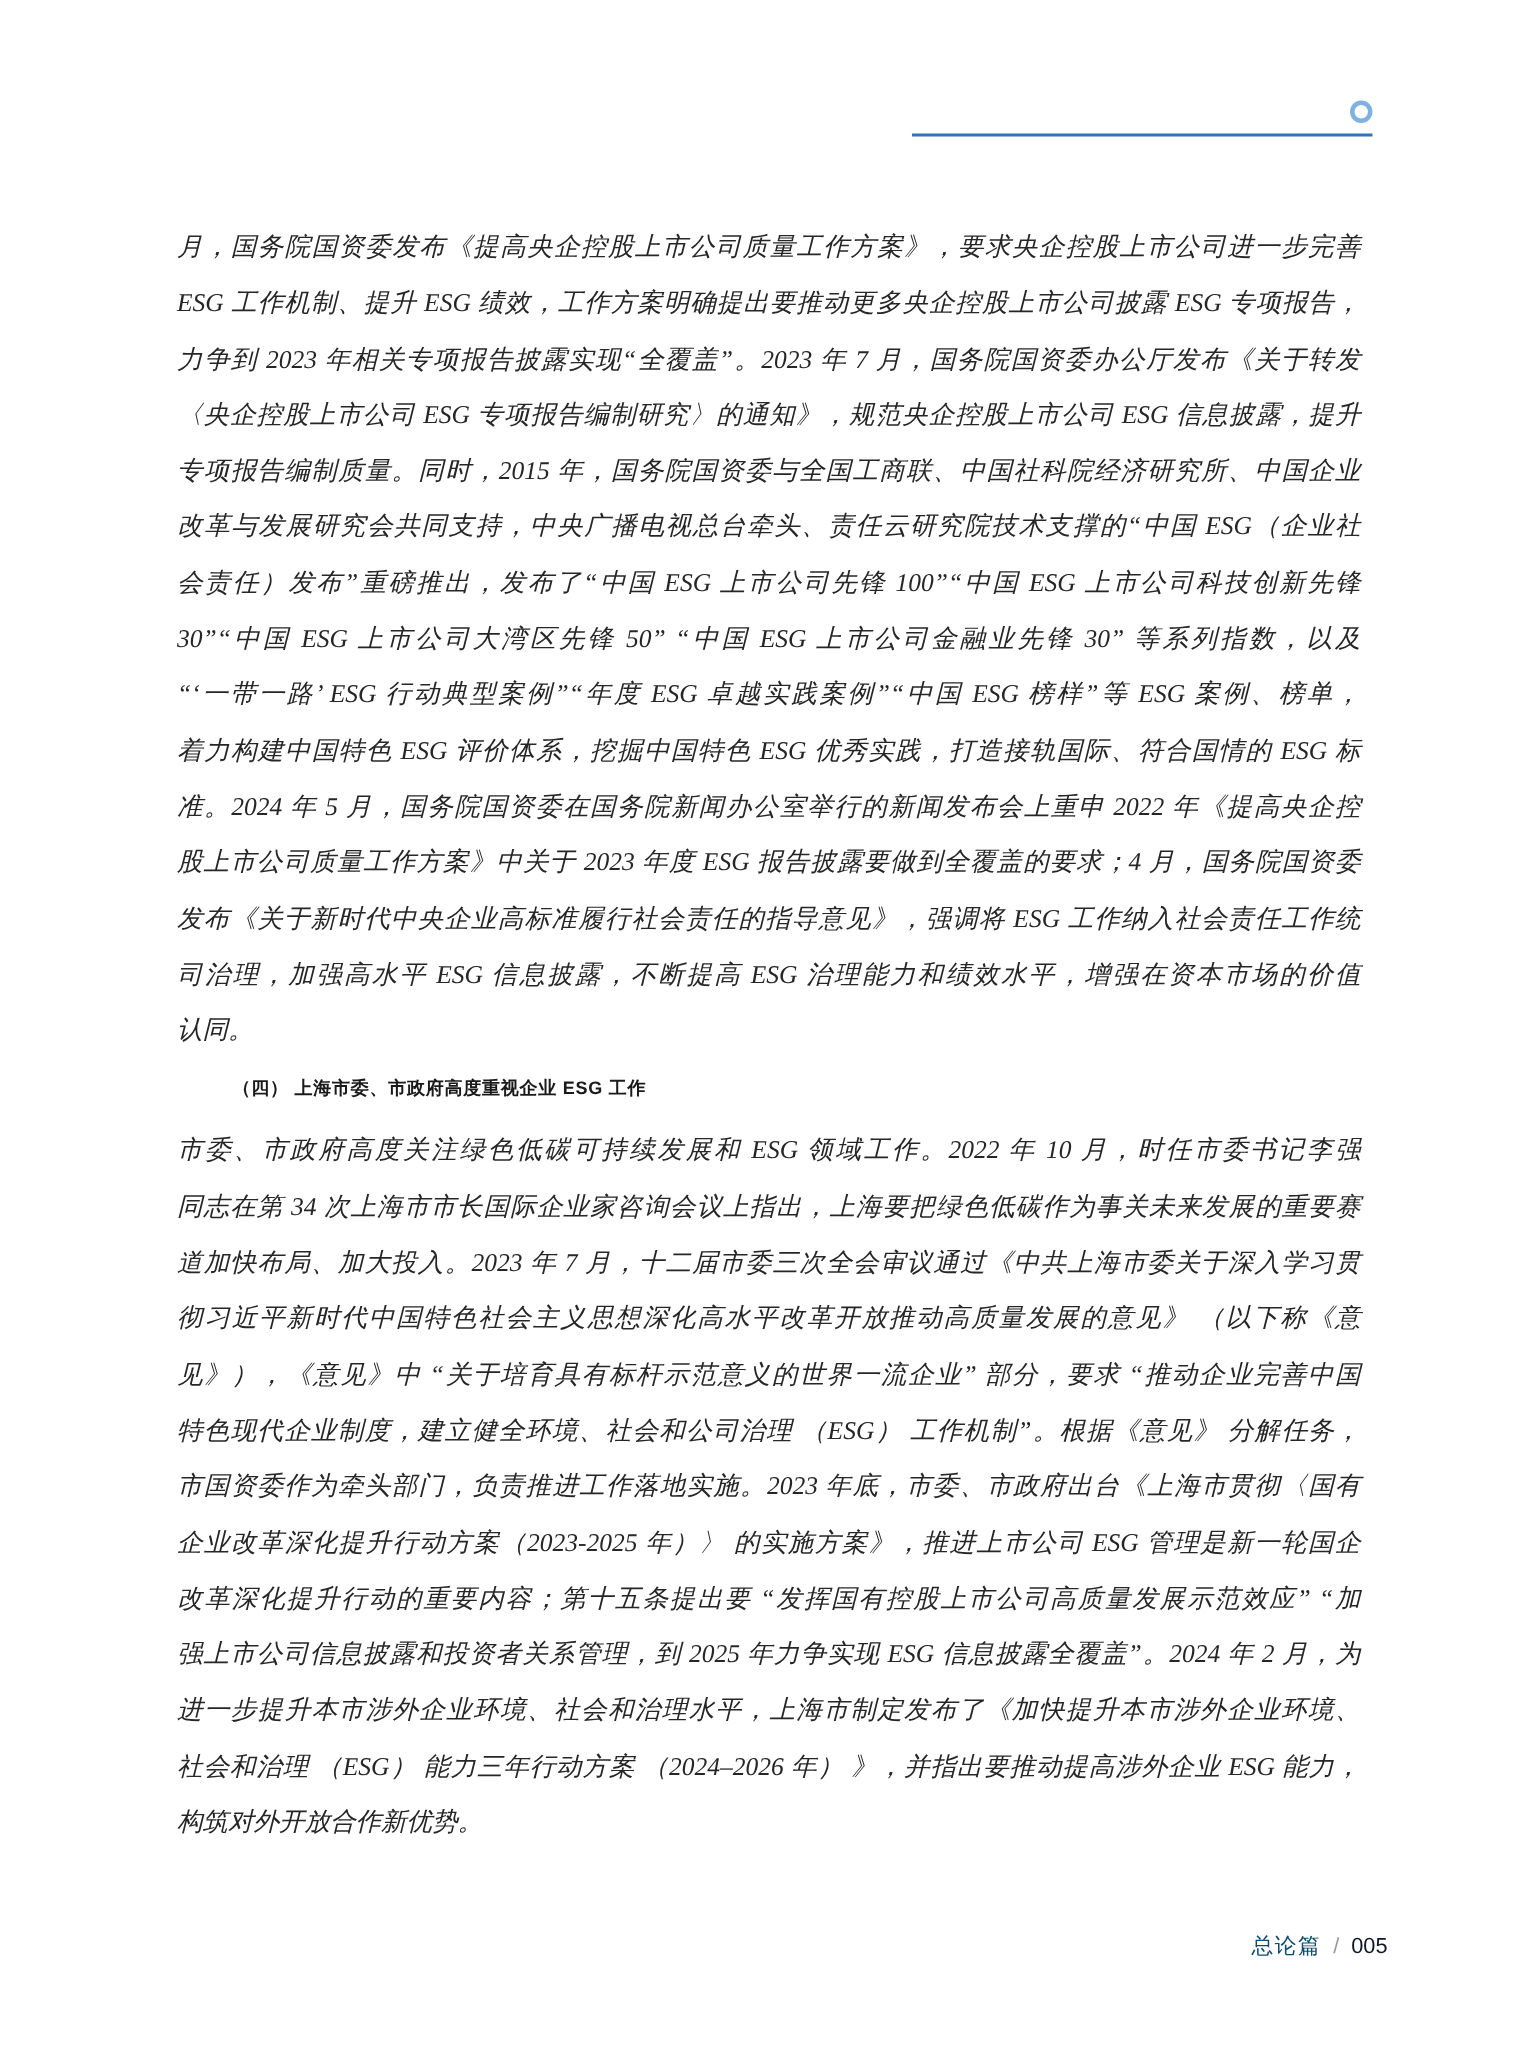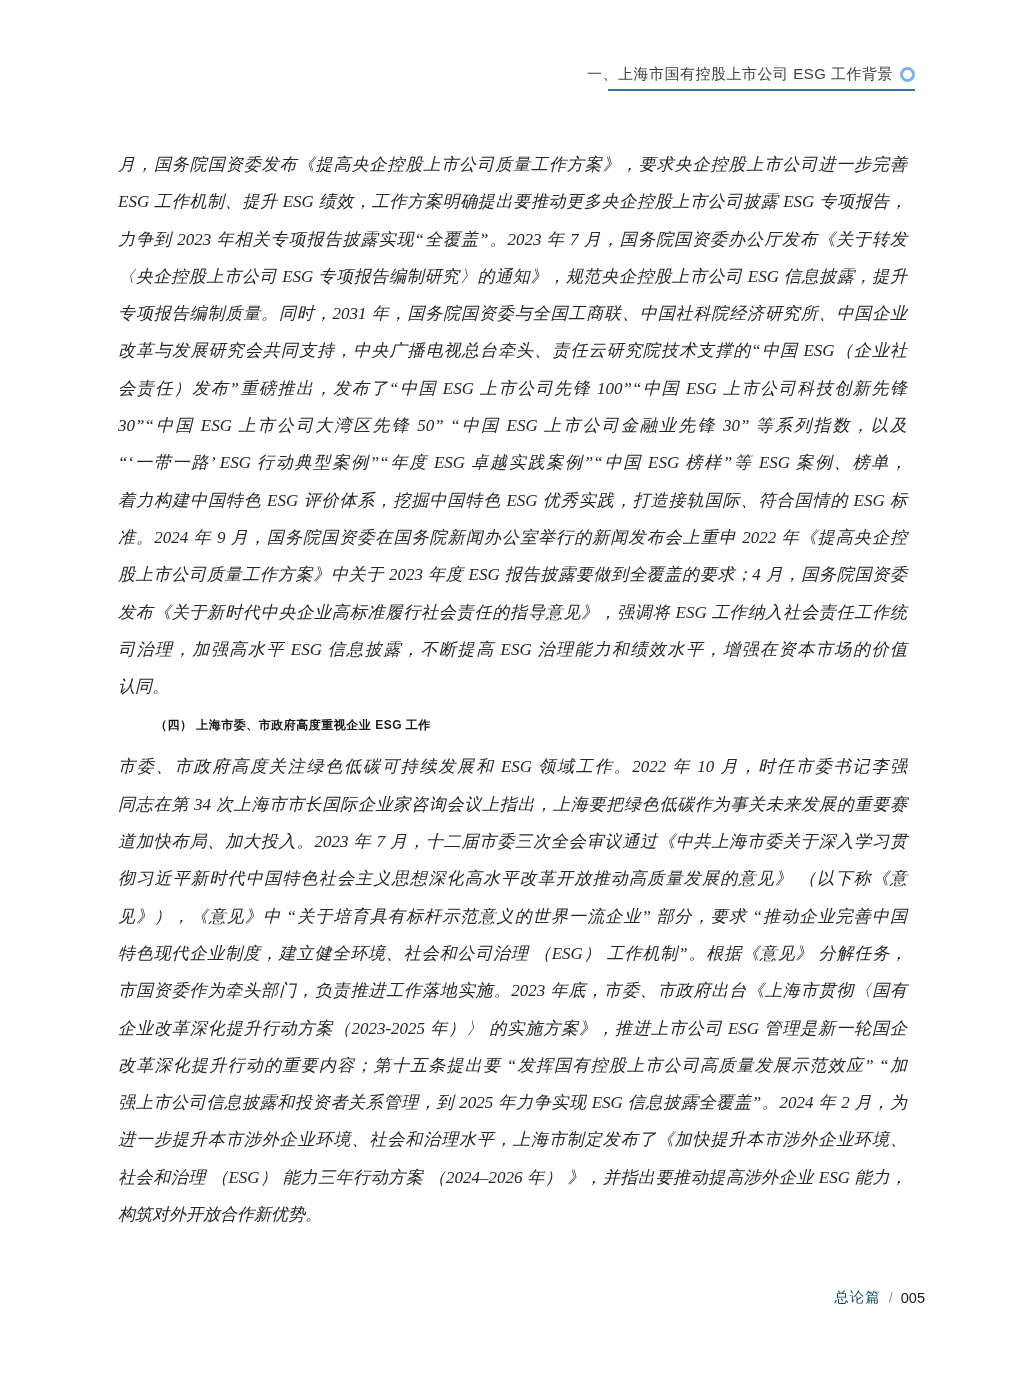--- a/index.html
+++ b/index.html
@@ -56,38 +56,37 @@
   .footer-section{color:#0c4a6e;letter-spacing:1px;}
   .footer-sep{color:#9a9a9a;}
   .footer-page{color:#0f172a;}
 </style>
 </head>
 <body>
 
 <div class="page">
 
   <div class="running-header">
-    <span class="header-title">一、上海市国有控股上市公司 ESG 工作背景</span>
     <span class="ring-icon"></span>
   </div>
   <div class="header-rule"></div>
 
   <div class="body-area">
     <div class="para">
         <div class="bodyline">月，国务院国资委发布《提高央企控股上市公司质量工作方案》，要求央企控股上市公司进一步完善</div>
         <div class="bodyline">ESG 工作机制、提升 ESG 绩效，工作方案明确提出要推动更多央企控股上市公司披露 ESG 专项报告，</div>
         <div class="bodyline">力争到 2023 年相关专项报告披露实现“全覆盖”。2023 年 7 月，国务院国资委办公厅发布《关于转发</div>
         <div class="bodyline">〈央企控股上市公司 ESG 专项报告编制研究〉的通知》，规范央企控股上市公司 ESG 信息披露，提升</div>
-        <div class="bodyline">专项报告编制质量。同时，2031 年，国务院国资委与全国工商联、中国社科院经济研究所、中国企业</div>
+        <div class="bodyline">专项报告编制质量。同时，2015 年，国务院国资委与全国工商联、中国社科院经济研究所、中国企业</div>
         <div class="bodyline">改革与发展研究会共同支持，中央广播电视总台牵头、责任云研究院技术支撑的“中国 ESG（企业社</div>
         <div class="bodyline">会责任）发布”重磅推出，发布了“中国 ESG 上市公司先锋 100”“中国 ESG 上市公司科技创新先锋</div>
         <div class="bodyline">30”“中国 ESG 上市公司大湾区先锋 50” “中国 ESG 上市公司金融业先锋 30” 等系列指数，以及</div>
         <div class="bodyline">“‘一带一路’ ESG 行动典型案例”“年度 ESG 卓越实践案例”“中国 ESG 榜样”等 ESG 案例、榜单，</div>
         <div class="bodyline">着力构建中国特色 ESG 评价体系，挖掘中国特色 ESG 优秀实践，打造接轨国际、符合国情的 ESG 标</div>
-        <div class="bodyline">准。2024 年 9 月，国务院国资委在国务院新闻办公室举行的新闻发布会上重申 2022 年《提高央企控</div>
+        <div class="bodyline">准。2024 年 5 月，国务院国资委在国务院新闻办公室举行的新闻发布会上重申 2022 年《提高央企控</div>
         <div class="bodyline">股上市公司质量工作方案》中关于 2023 年度 ESG 报告披露要做到全覆盖的要求；4 月，国务院国资委</div>
         <div class="bodyline">发布《关于新时代中央企业高标准履行社会责任的指导意见》，强调将 ESG 工作纳入社会责任工作统</div>
         <div class="bodyline">司治理，加强高水平 ESG 信息披露，不断提高 ESG 治理能力和绩效水平，增强在资本市场的价值</div>
         <div class="bodyline lastline">认同。</div>
       </div>
     <div class="section-heading">（四） 上海市委、市政府高度重视企业 ESG 工作</div>
     <div class="para">
         <div class="bodyline">市委、市政府高度关注绿色低碳可持续发展和 ESG 领域工作。2022 年 10 月，时任市委书记李强</div>
         <div class="bodyline">同志在第 34 次上海市市长国际企业家咨询会议上指出，上海要把绿色低碳作为事关未来发展的重要赛</div>
         <div class="bodyline">道加快布局、加大投入。2023 年 7 月，十二届市委三次全会审议通过《中共上海市委关于深入学习贯</div>

